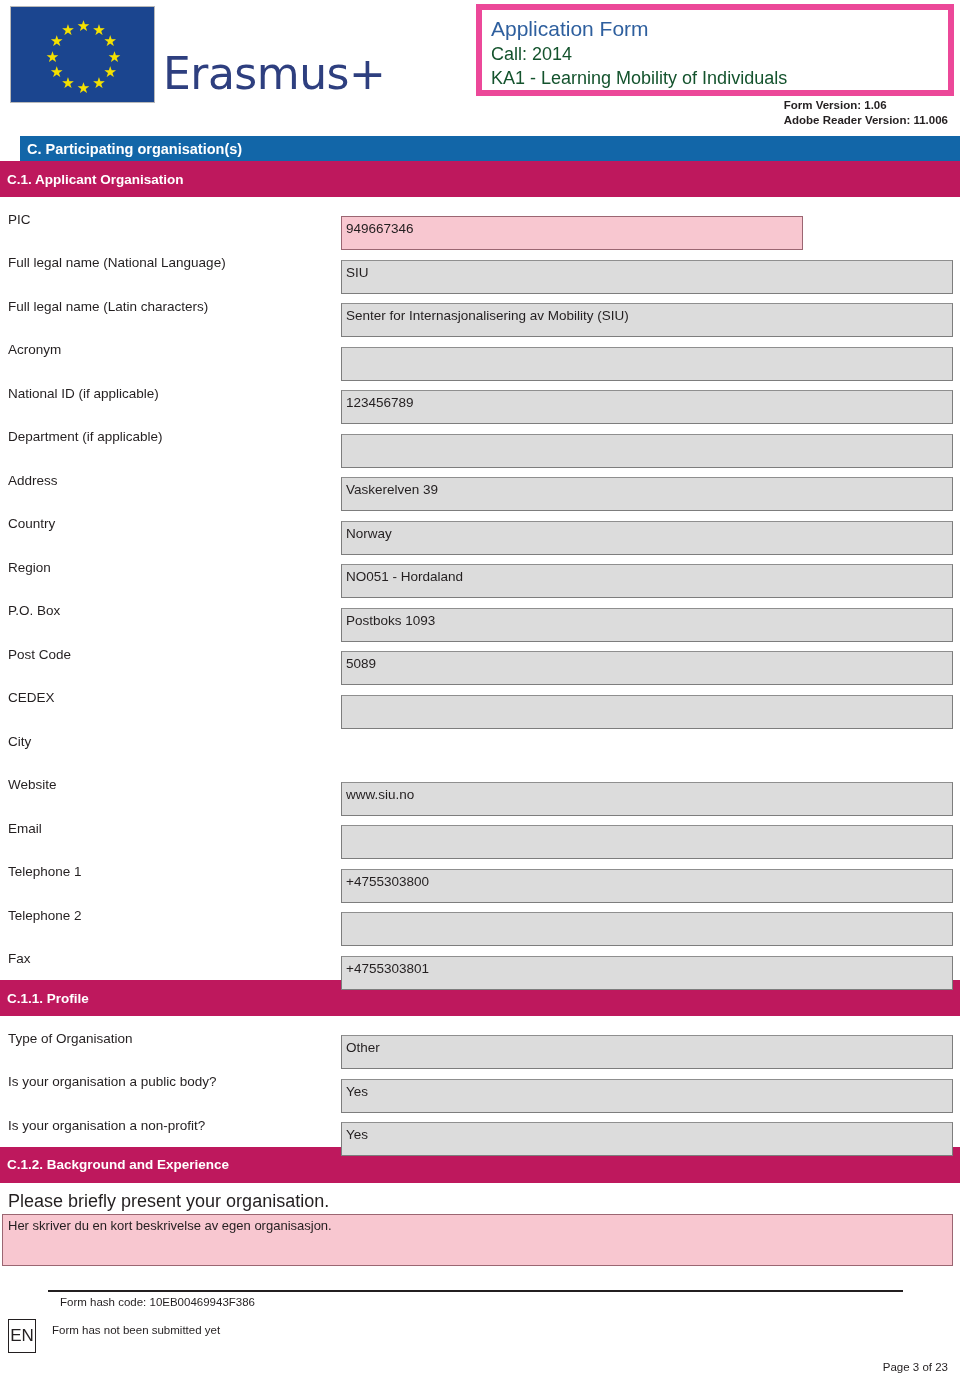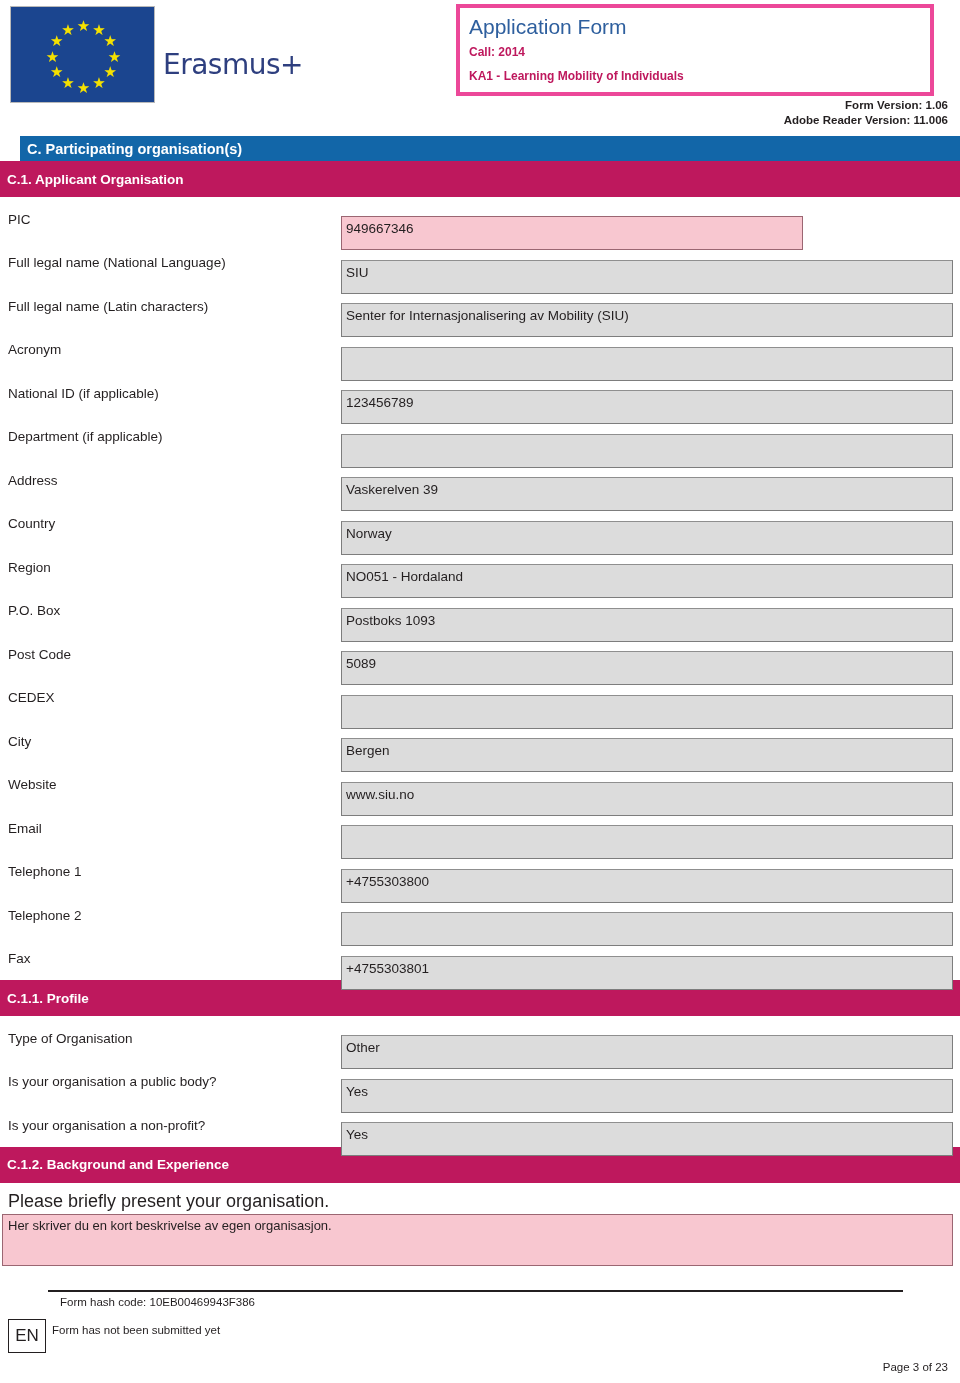--- a/index.html
+++ b/index.html
@@ -35,50 +35,49 @@
     color: #f5e100;
     font-size: 15px;
     line-height: 15px;
     transform: translate(-50%, -50%);
   }
   .star::before { content: "\2605"; position: absolute; transform: translate(-50%,-50%); }
 
   .wordmark {
     position: absolute;
     left: 163px; top: 48px;
-    font-size: 28px;
+    font-size: 44px;
     letter-spacing: -0.5px;
     color: #2e3f7f;
     font-family: "DejaVu Sans", sans-serif;
     font-weight: 400;
   }
 
   .title-box {
     position: absolute;
-    left: 456px; top: 4px;
+    left: 476px; top: 4px;
     width: 478px; height: 92px;
-    border: 4px solid #ec4899;
+    border: 6px solid #ec4899;
     padding: 5px 9px 0 9px;
   }
   .title-main {
     font-size: 21px;
     color: #2e5f9e;
     line-height: 27px;
     font-weight: 400;
   }
   .title-sub {
-    font-size: 12px;
-    color: #be185d;
+    font-size: 18px;
+    color: #14532d;
     line-height: 24px;
-    font-weight: 700;
+    font-weight: 400;
   }
   .versions {
     position: absolute;
     right: 12px; top: 98px;
-    text-align: right;
     font-size: 11.5px;
     font-weight: bold;
     color: #231f20;
     line-height: 15px;
   }
 
   
   .bar {
     color: #ffffff;
     font-weight: bold;
@@ -154,21 +153,21 @@
   }
   .hashcode {
     position: absolute;
     left: 60px; top: 1296px;
     font-size: 11.5px;
     color: #231f20;
   }
   .en-badge {
     position: absolute;
     left: 8px; top: 1319px;
-    width: 38px; height: 34px;
+    width: 28px; height: 34px;
     border: 1px solid #231f20;
     display: flex;
     align-items: center;
     justify-content: center;
     font-size: 17px;
     color: #231f20;
   }
   .submit-status {
     position: absolute;
     left: 52px; top: 1324px;
@@ -266,21 +265,20 @@
     <div class="row">
       <div class="lbl">Post Code</div>
       <div class="fld">5089</div>
     </div>
     <div class="row">
       <div class="lbl">CEDEX</div>
       <div class="fld"></div>
     </div>
     <div class="row">
       <div class="lbl">City</div>
-      <div class="fld">Bergen</div>
     </div>
     <div class="row">
       <div class="lbl">Website</div>
       <div class="fld">www.siu.no</div>
     </div>
     <div class="row">
       <div class="lbl">Email</div>
       <div class="fld"></div>
     </div>
     <div class="row">

